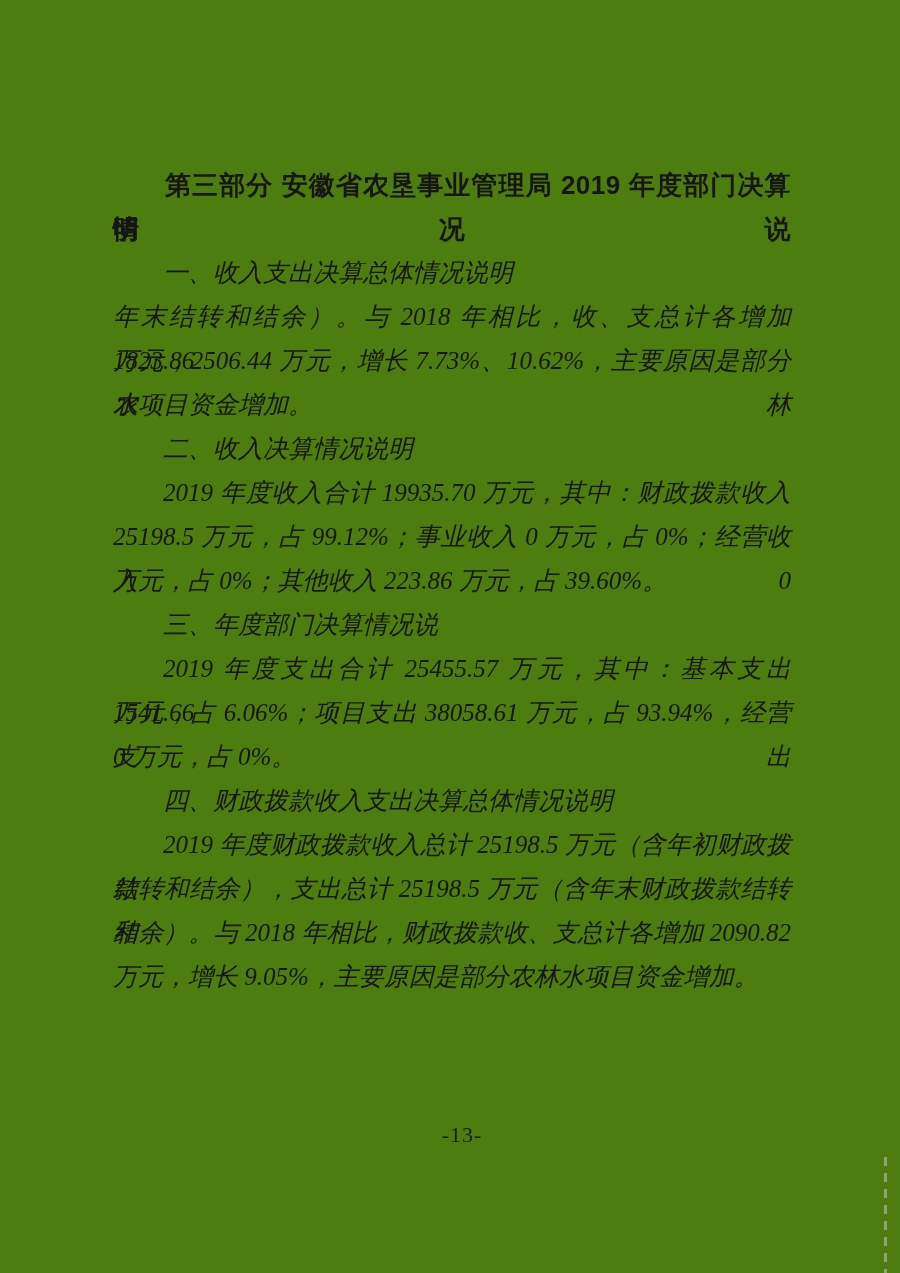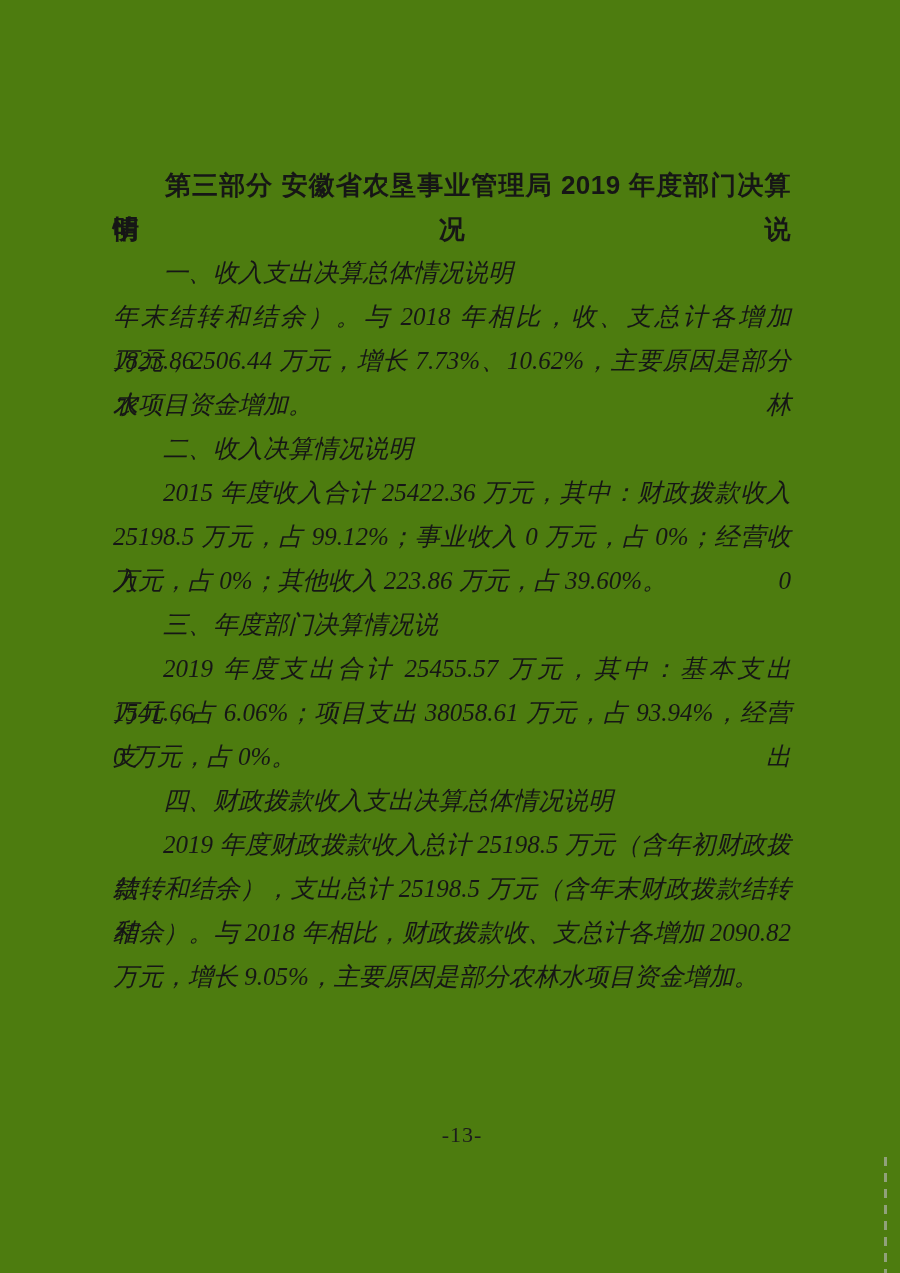--- a/index.html
+++ b/index.html
@@ -82,21 +82,21 @@
 
     <div class="section">
       <span class="line indent heading">一、收入支出决算总体情况说明</span>
       <span class="line justify">年末结转和结余）。与 2018 年相比，收、支总计各增加 1823.86</span>
       <span class="line justify">万元，2506.44 万元，增长 7.73%、10.62%，主要原因是部分农林</span>
       <span class="line">水项目资金增加。</span>
     </div>
 
     <div class="section">
       <span class="line indent heading">二、收入决算情况说明</span>
-      <span class="line justify indent">2015 年度收入合计 25422.36 万元，其中：财政拨款收入</span>
+      <span class="line justify indent">2019 年度收入合计 19935.70 万元，其中：财政拨款收入</span>
       <span class="line justify">25198.5 万元，占 99.12%；事业收入 0 万元，占 0%；经营收入 0</span>
       <span class="line">万元，占 0%；其他收入 223.86 万元，占 39.60%。</span>
     </div>
 
     <div class="section">
       <span class="line indent heading">三、年度部门决算情况说</span>
       <span class="line justify indent">2019 年度支出合计 25455.57 万元，其中：基本支出 1541.66</span>
       <span class="line justify">万元，占 6.06%；项目支出 38058.61 万元，占 93.94%，经营支出</span>
       <span class="line">0 万元，占 0%。</span>
     </div>

